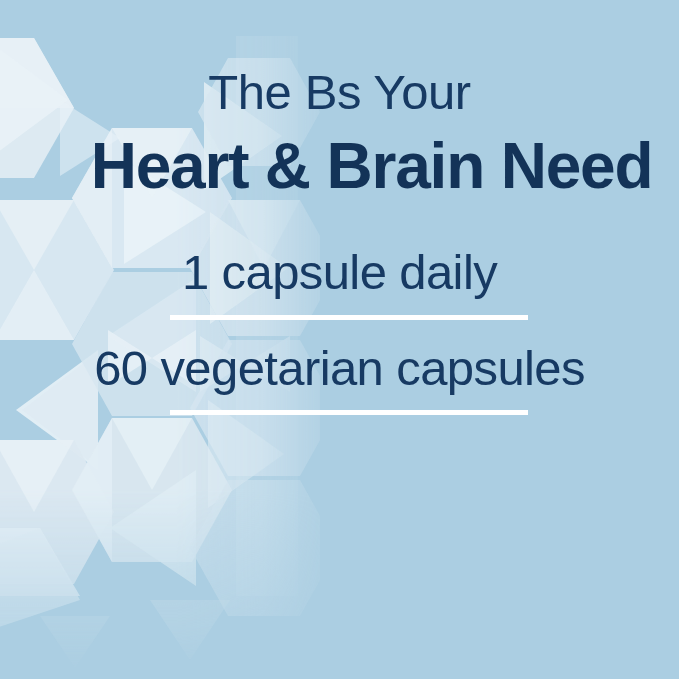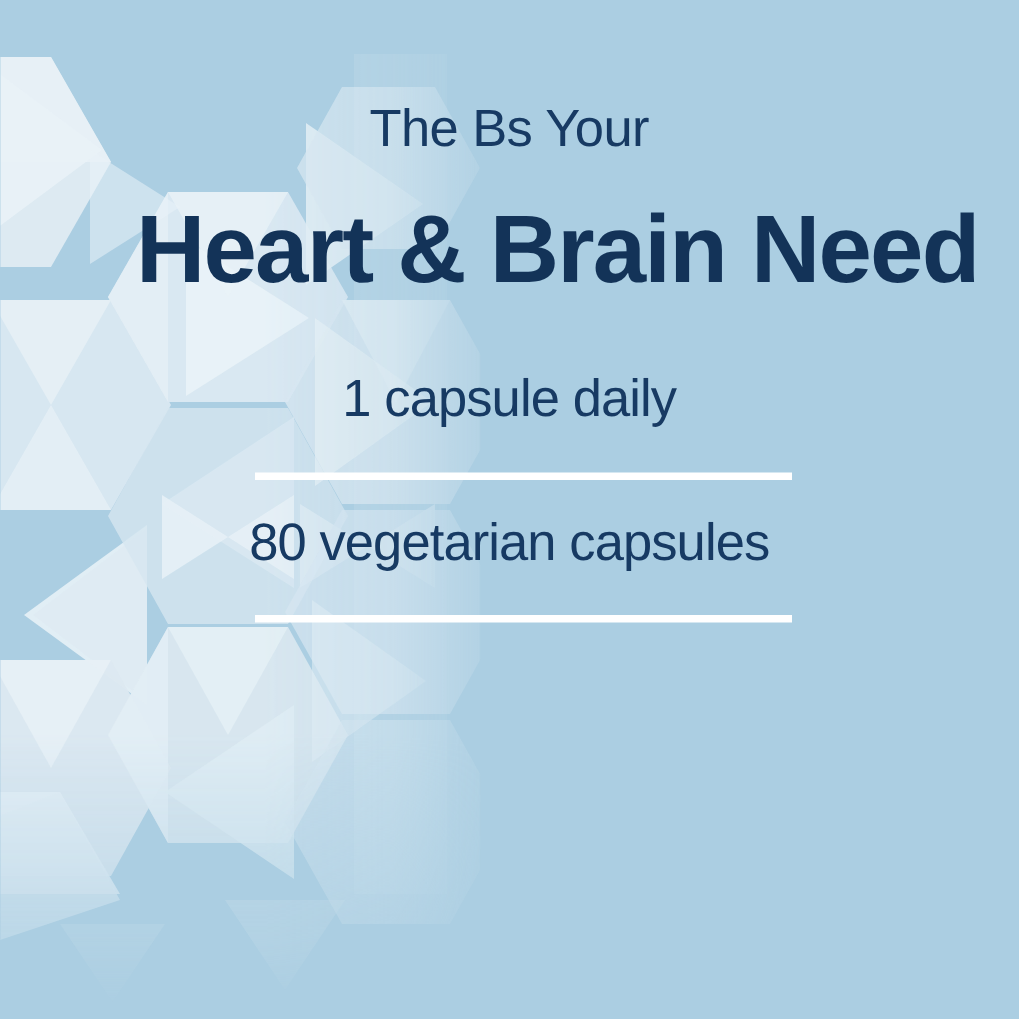--- a/index.html
+++ b/index.html
@@ -37,21 +37,21 @@
     flex-direction: column;
     align-items: center;
   }
 
   .eyebrow {
     position: absolute;
     top: 68px;
     left: 0;
     width: 679px;
     text-align: center;
-    font-size: 35px;
+    font-size: 49px;
     line-height: 1.02;
     font-weight: 400;
     letter-spacing: -0.4px;
     color: #173a63;
     white-space: nowrap;
   }
 
   .headline {
     position: absolute;
     top: 134px;
@@ -65,21 +65,21 @@
     color: #133358;
     white-space: nowrap;
     padding-left: 32px;
   }
 
   .fact {
     position: absolute;
     left: 0;
     width: 679px;
     text-align: center;
-    font-size: 35px;
+    font-size: 49px;
     line-height: 1.02;
     font-weight: 400;
     letter-spacing: -0.6px;
     color: #173a63;
     white-space: nowrap;
   }
   .fact-1 { top: 248px; }
   .fact-2 { top: 344px; }
   .fact-3 { top: 440px; }
 
@@ -191,19 +191,19 @@
   <div id="content">
 
     <div class="eyebrow">The Bs Your</div>
 
     <div class="headline">Heart &amp; Brain Need</div>
 
     <div class="fact fact-1">1 capsule daily</div>
 
     <div class="divider divider-1"></div>
 
-    <div class="fact fact-2">80 vegetarian capsules</div>
+    <div class="fact fact-2">60 vegetarian capsules</div>
 
     <div class="divider divider-2"></div>
 
 
   </div>
 </div>
 
 </body></html>

